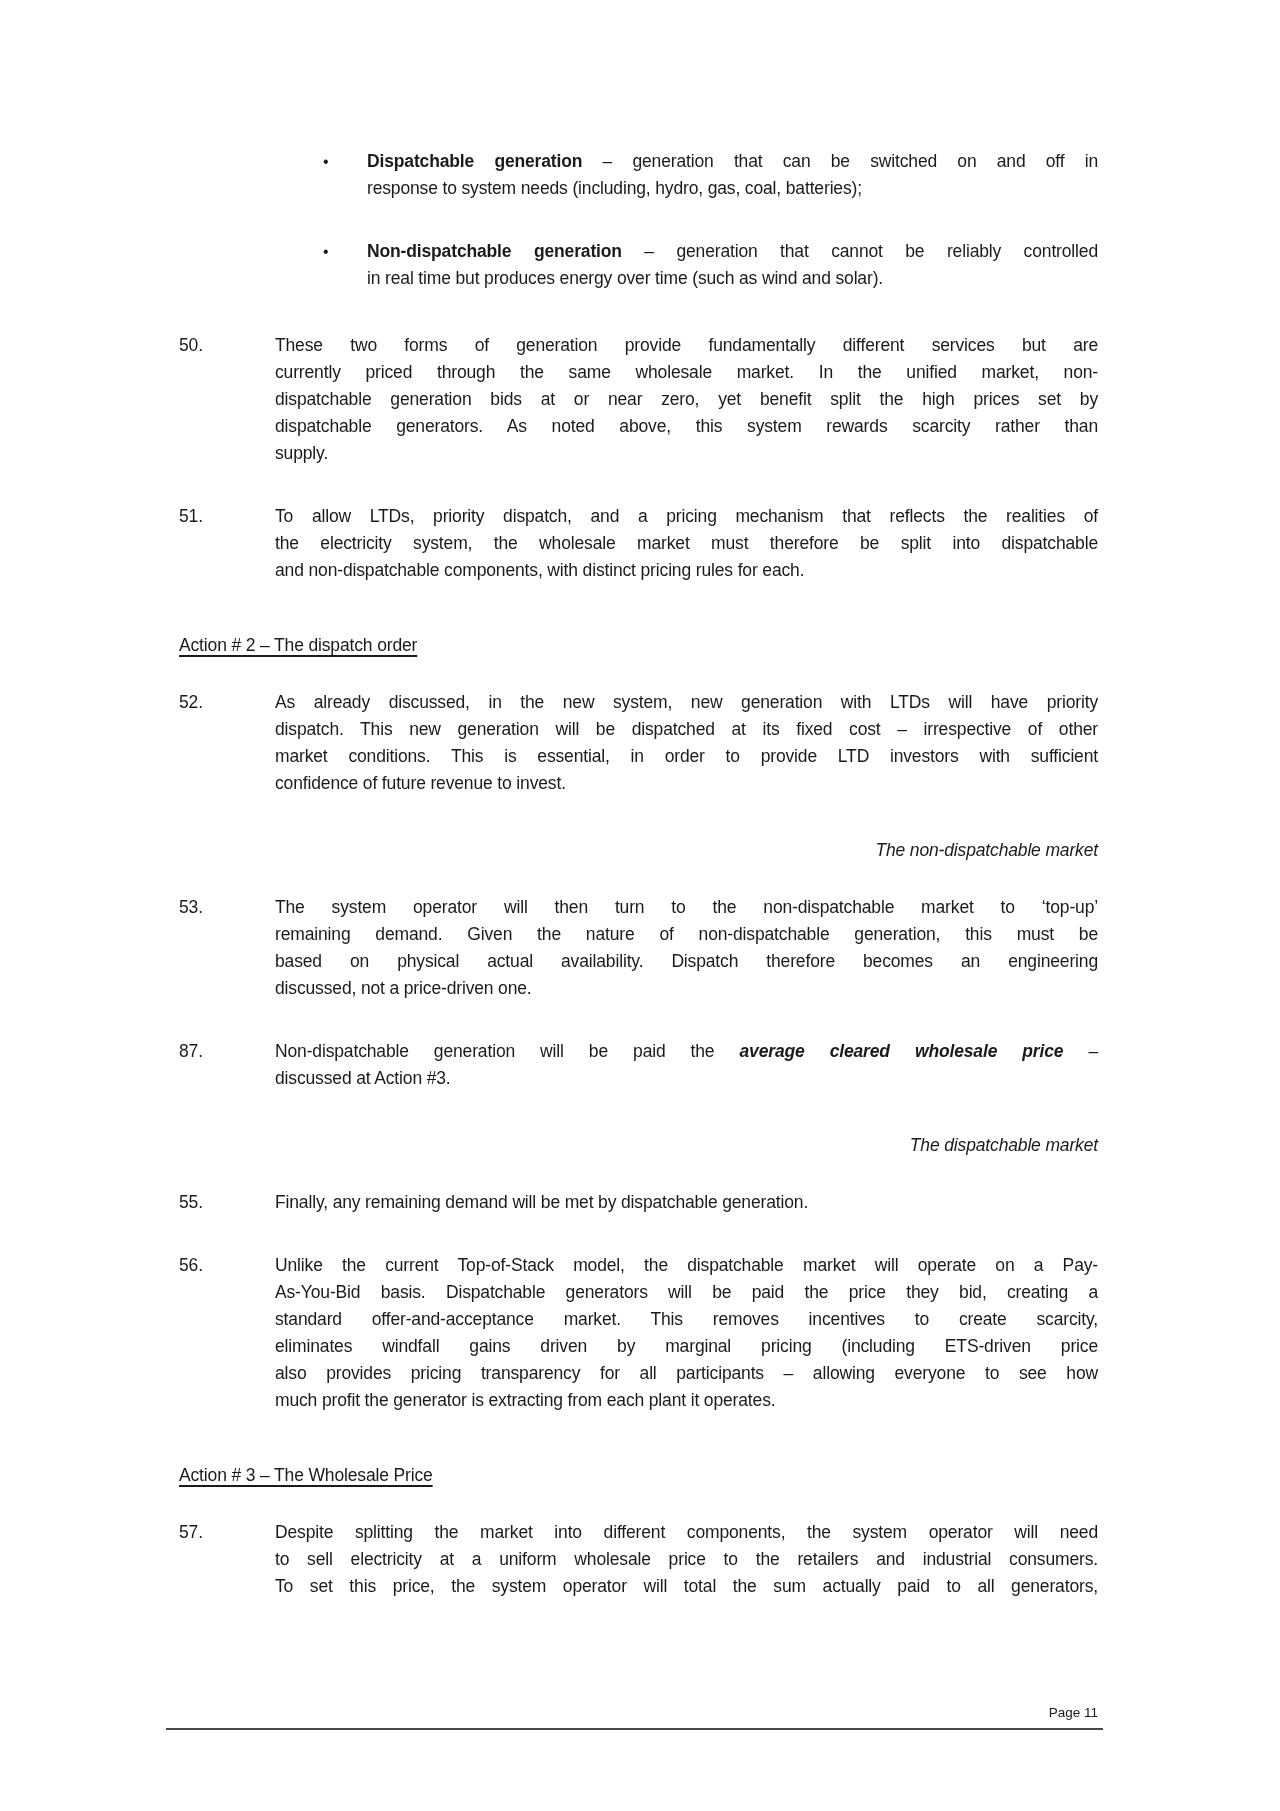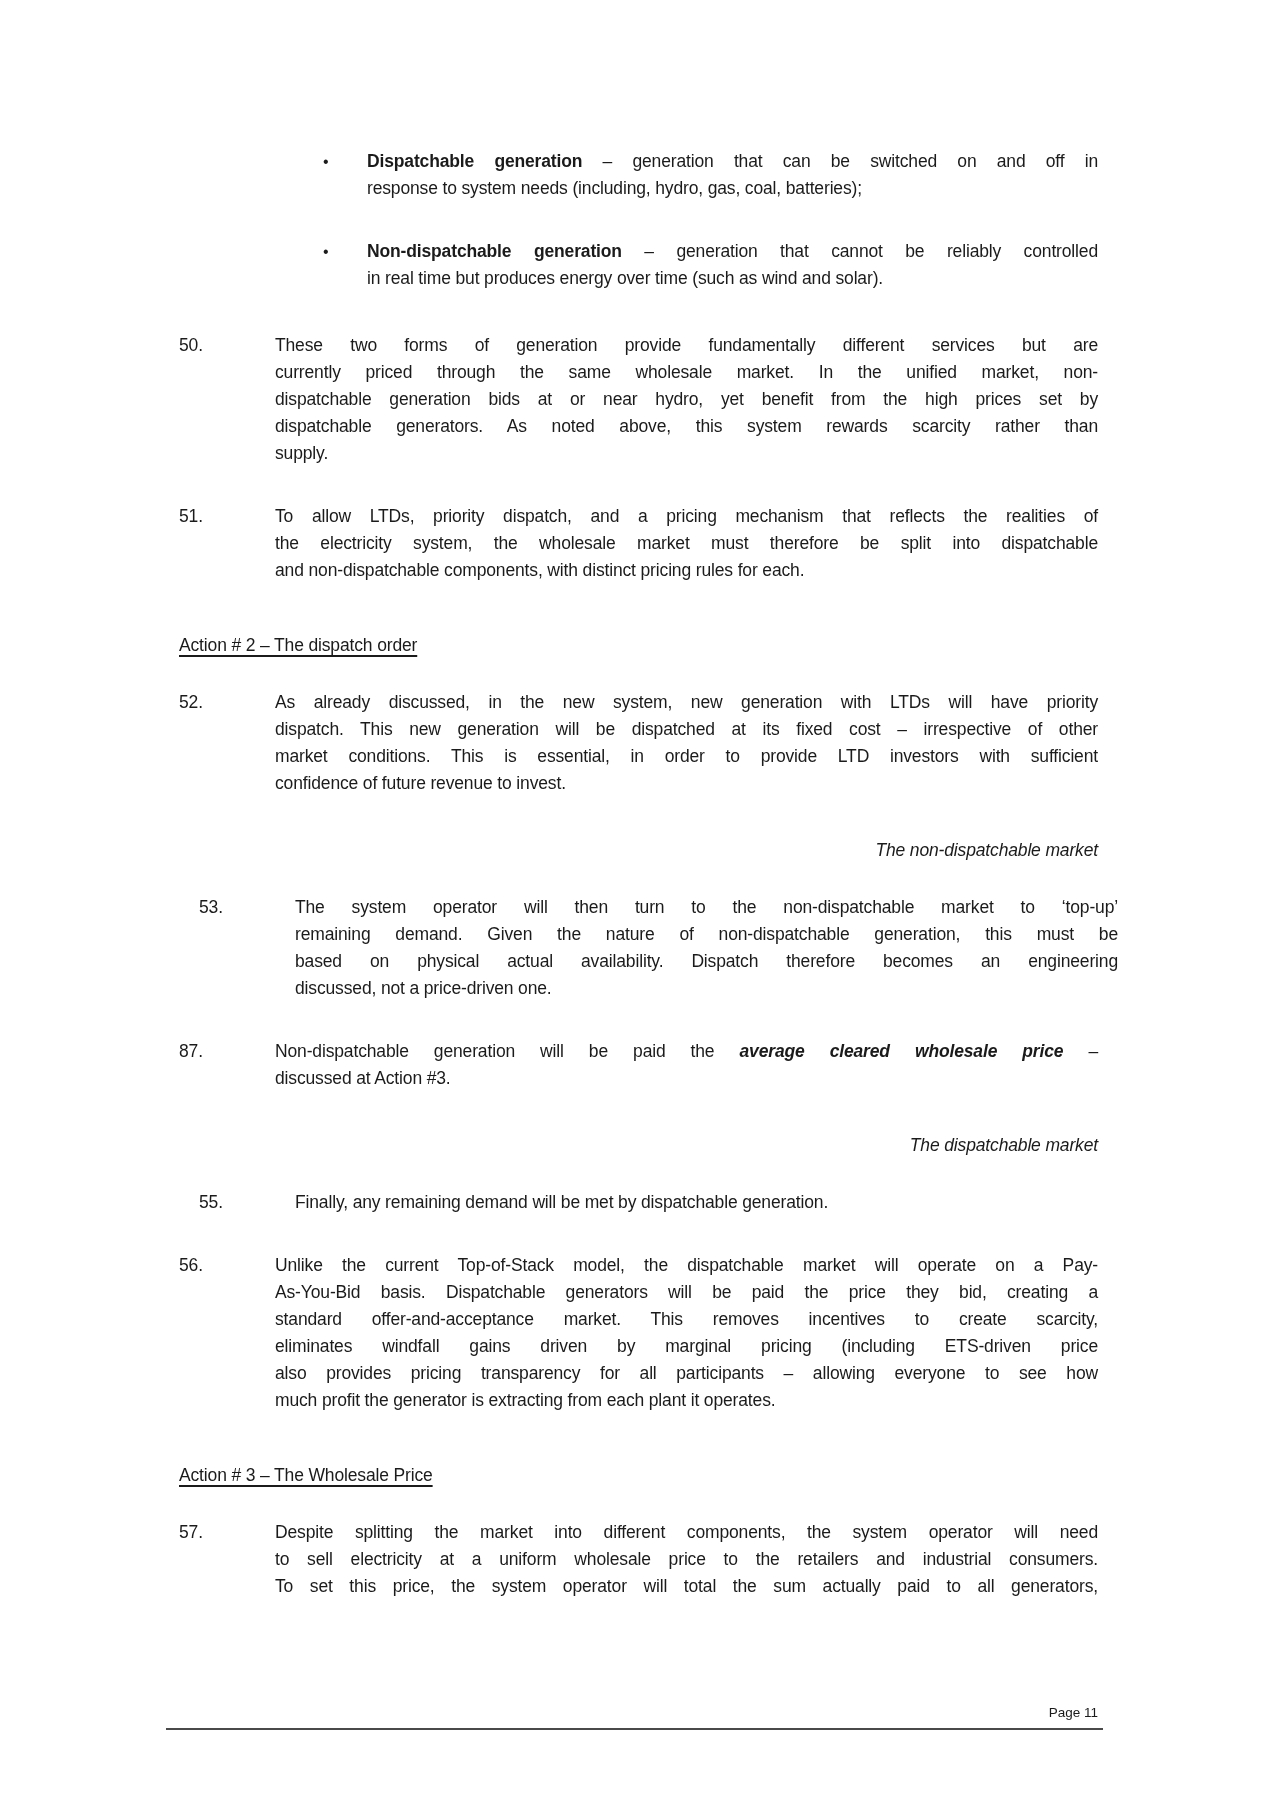--- a/index.html
+++ b/index.html
@@ -24,21 +24,21 @@
   .blk { margin-top: 36px; }
   .content > .blk:first-child { margin-top: 0; }
   .blk-heading {
     margin-top: 48px;
     text-decoration: underline;
     text-underline-offset: 4px;
     text-decoration-thickness: 1.5px;
   }
   .blk-iheading { margin-top: 40px; font-style: italic; text-align: right; }
   .blk-heading + .blk-para { margin-top: 30px; }
-  .blk-iheading + .blk-para { margin-top: 30px; margin-left: 20px; }
+  .blk-iheading + .blk-para { margin-top: 30px; }
   .blk-bullet + .blk-para { margin-top: 40px; }
   .row { display: flex; align-items: flex-start; }
   .num { width: 96px; flex: 0 0 96px; }
   .plines { width: 823px; flex: 0 0 823px; }
   .bspacer { width: 144px; flex: 0 0 144px; }
   .bmark { width: 44px; flex: 0 0 44px; font-size: 16px; }
   .blines { width: 731px; flex: 0 0 731px; }
   .jline { text-align: justify; text-align-last: justify; }
   .jline.lastline { text-align-last: left; }
   .seg-bold { font-weight: bold; }
@@ -81,21 +81,21 @@
         <div class="blines">
           <div class="jline"><span class="seg-bold">Non-dispatchable generation</span><span> – generation that cannot be reliably controlled</span></div>
           <div class="jline lastline"><span>in real time but produces energy over time (such as wind and solar).</span></div>
         </div>
       </div>
       <div class="blk blk-para row">
         <div class="num">50.</div>
         <div class="plines">
           <div class="jline"><span>These two forms of generation provide fundamentally different services but are</span></div>
           <div class="jline"><span>currently priced through the same wholesale market. In the unified market, non-</span></div>
-          <div class="jline"><span>dispatchable generation bids at or near hydro, yet benefit from the high prices set by</span></div>
+          <div class="jline"><span>dispatchable generation bids at or near zero, yet benefit split the high prices set by</span></div>
           <div class="jline"><span>dispatchable generators. As noted above, this system rewards scarcity rather than</span></div>
           <div class="jline lastline"><span>supply.</span></div>
         </div>
       </div>
       <div class="blk blk-para row">
         <div class="num">51.</div>
         <div class="plines">
           <div class="jline"><span>To allow LTDs, priority dispatch, and a pricing mechanism that reflects the realities of</span></div>
           <div class="jline"><span>the electricity system, the wholesale market must therefore be split into dispatchable</span></div>
           <div class="jline lastline"><span>and non-dispatchable components, with distinct pricing rules for each.</span></div>

